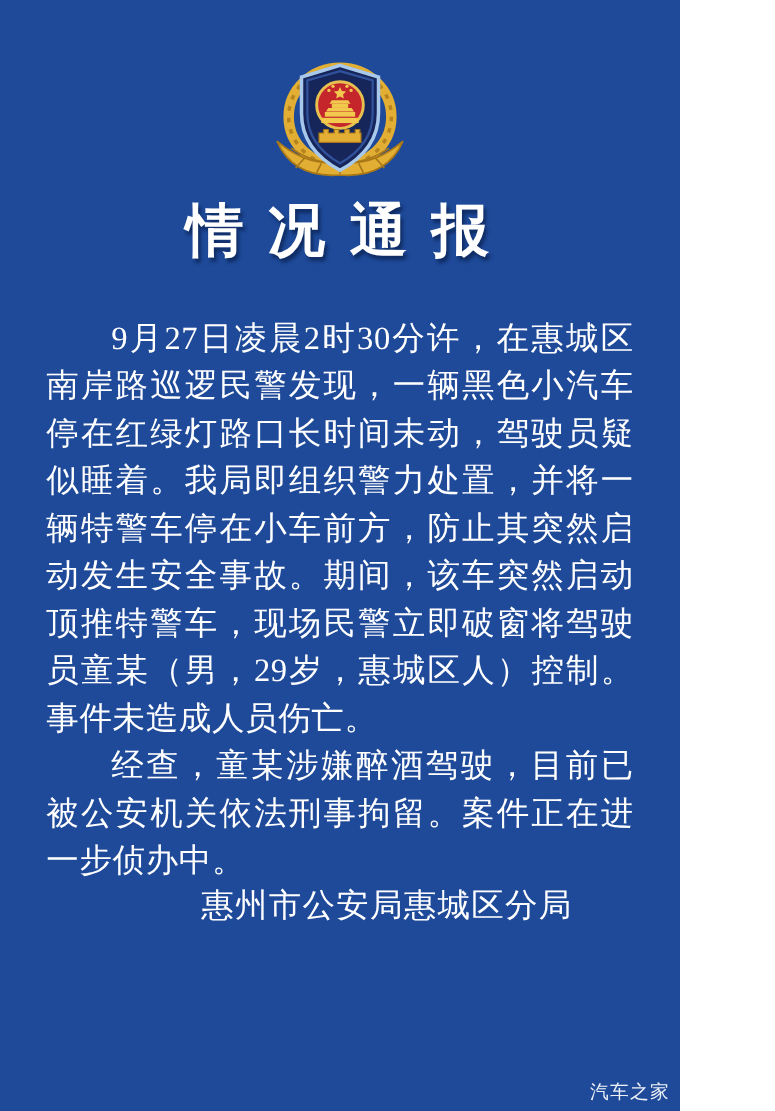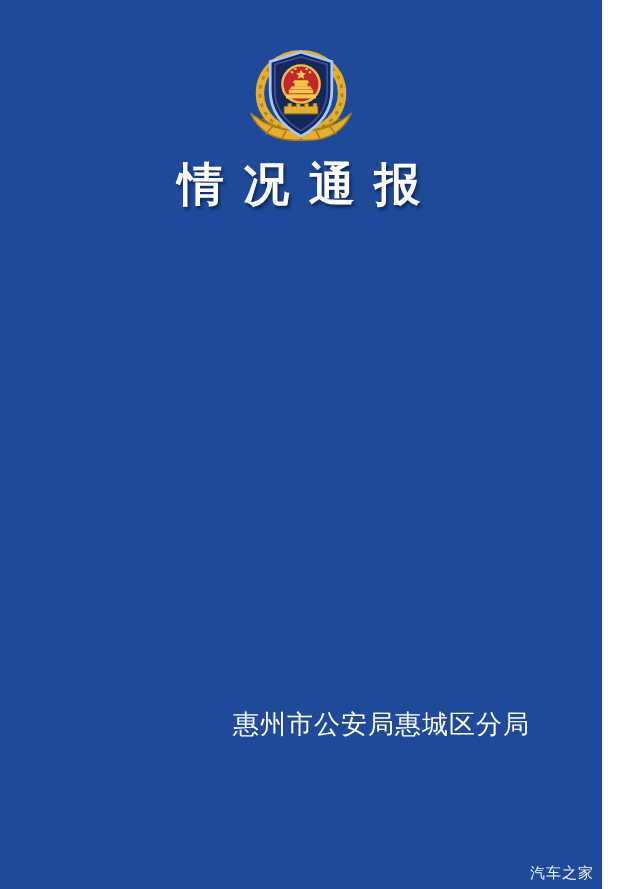--- a/index.html
+++ b/index.html
@@ -1,18 +1,18 @@
 <!DOCTYPE html>
 <html><head>
 <meta charset="utf-8">
 <style>
   html, body { margin: 0; padding: 0; }
   .page {
     position: relative;
-    width: 602px;
+    width: 544px;
     height: 889px;
     background: #1E4A99;
     overflow: hidden;
     font-family: "Liberation Serif", "DejaVu Serif", serif;
     color: #FFFFFF;
   }
   .emblem {
     position: absolute;
     top: 42px;
     left: 50%;
@@ -44,21 +44,21 @@
     text-justify: inter-ideograph;
     letter-spacing: 0.5px;
   }
   .body-text p {
     margin: 0;
     text-indent: 2em;
   }
   .signature-block {
     position: absolute;
     top: 704px;
-    right: 72px;
+    right: 86px;
     text-align: left;
     font-size: 26px;
     line-height: 41px;
     letter-spacing: 1px;
   }
   .watermark {
     position: absolute;
     right: 8px;
     bottom: 6px;
     font-size: 15px;
@@ -98,20 +98,24 @@
       <path d="M48,50.5 h24 l-2,-3 h-20 z" fill="#F2C94C"></path>
       <rect x="47" y="51" width="26" height="4" fill="#F2C94C"></rect>
       <rect x="44" y="56" width="32" height="4.5" fill="#F2C94C"></rect>
 
       <path d="M42,69 h4 v-3 h4 v3 h5 v-3 h4 v3 h5 v-3 h4 v3 h5 v-3 h4 v3 h1 v8 h-36 z" fill="#E2AE33" stroke="#A87818" stroke-width="1"></path>
     </svg>
   </div>
 
   <h1 class="title">情 况 通 报</h1>
 
+  <div class="body-text">
+    <p>9月27日凌晨2时30分许，在惠城区南岸路巡逻民警发现，一辆黑色小汽车停在红绿灯路口长时间未动，驾驶员疑似睡着。我局即组织警力处置，并将一辆特警车停在小车前方，防止其突然启动发生安全事故。期间，该车突然启动顶推特警车，现场民警立即破窗将驾驶员童某（男，29岁，惠城区人）控制。事件未造成人员伤亡。</p>
+    <p>经查，童某涉嫌醉酒驾驶，目前已被公安机关依法刑事拘留。案件正在进一步侦办中。</p>
+  </div>
 
   <div class="signature-block">
     <div>惠州市公安局惠城区分局</div>
   </div>
 
   <div class="watermark">汽车之家</div>
 
 </div>
 
 </body></html>

